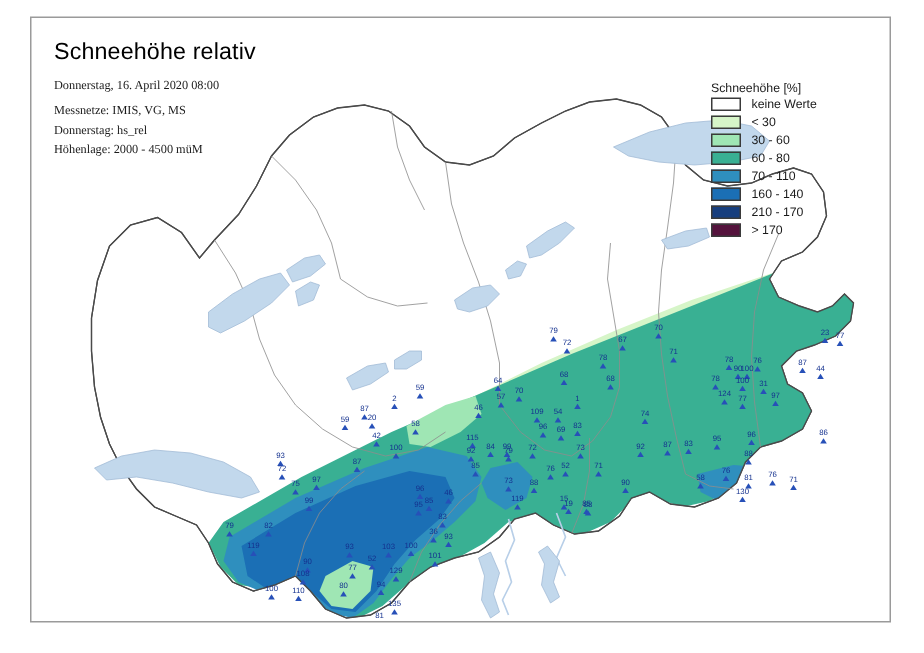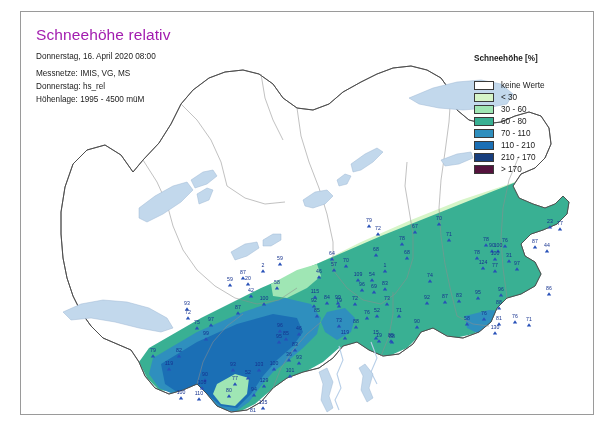--- a/index.html
+++ b/index.html
@@ -1,27 +1,27 @@
 <!DOCTYPE html>
 <html><head>
 <meta charset="utf-8">
 <style>
   html,body{margin:0;padding:0;background:#ffffff;}
   body{width:616px;height:435px;overflow:hidden;font-family:"Liberation Sans",sans-serif;}
   #frame{position:absolute;left:20px;top:11px;width:574px;height:404px;border:1px solid #9a9a9a;background:#fff;box-sizing:border-box;}
   #titleblock{position:absolute;left:36px;top:26px;}
-  #map-title{font-size:15.5px;color:#a21caf;letter-spacing:.1px;white-space:nowrap;}
-  .meta{font-size:8.2px;color:#1a1a1a;white-space:nowrap;line-height:1.0;}
+  #map-title{font-size:15.5px;color:#000000;letter-spacing:.1px;white-space:nowrap;}
+  .meta{font-size:8.2px;color:#1a1a1a;white-space:nowrap;line-height:1.0;font-family:Liberation Serif, serif;}
   #meta-date{position:absolute;left:36px;top:53px;}
   #meta-net{position:absolute;left:36px;top:70px;text-align:center;}
   #meta-param{position:absolute;left:36px;top:83px;}
   #meta-alt{position:absolute;left:36px;top:96px;}
 
   #legend{position:absolute;left:474px;top:54px;}
-  #legend-title{font-size:8.2px;color:#1a1a1a;margin-bottom:16px;white-space:nowrap;font-weight:bold;}
+  #legend-title{font-size:8.2px;color:#1a1a1a;margin-bottom:0;white-space:nowrap;}
   .legend-row{display:flex;align-items:flex-end;height:11px;margin-bottom:1px;}
   .legend-swatch{width:20px;height:9px;border:1px solid #3a3a3a;box-sizing:border-box;margin-right:7px;flex:0 0 auto;}
   .legend-label{font-size:8.2px;color:#1a1a1a;white-space:nowrap;}
 
   #mapwrap{position:absolute;left:21px;top:12px;width:572px;height:402px;}
   #mapsvg{display:block;width:572px;height:402px;}
   .dlabel{font-family:"Liberation Sans",sans-serif;font-size:5.2px;fill:#15328f;}
 </style>
 </head>
 <body>
@@ -370,21 +370,21 @@
       </g>
   </svg>
 </div>
 
 <div id="titleblock">
   <div id="map-title">Schneehöhe relativ</div>
 </div>
 <div class="meta" id="meta-date">Donnerstag, 16. April 2020 08:00</div>
 <div class="meta" id="meta-net">Messnetze: IMIS, VG, MS</div>
 <div class="meta" id="meta-param">Donnerstag: hs_rel</div>
-<div class="meta" id="meta-alt">Höhenlage: 1995 - 4500 müM</div>
+<div class="meta" id="meta-alt">Höhenlage: 2000 - 4500 müM</div>
 
 <div id="legend">
   <div id="legend-title">Schneehöhe [%]</div>
   <div id="legend-rows">
       <div class="legend-row">
         <div class="legend-swatch" style="background: rgb(255, 255, 255);"></div>
         <div class="legend-label">keine Werte</div>
       </div>
       <div class="legend-row">
         <div class="legend-swatch" style="background: rgb(214, 245, 200);"></div>
@@ -397,21 +397,21 @@
       <div class="legend-row">
         <div class="legend-swatch" style="background: rgb(57, 176, 147);"></div>
         <div class="legend-label">60 - 80</div>
       </div>
       <div class="legend-row">
         <div class="legend-swatch" style="background: rgb(47, 143, 190);"></div>
         <div class="legend-label">70 - 110</div>
       </div>
       <div class="legend-row">
         <div class="legend-swatch" style="background: rgb(27, 111, 181);"></div>
-        <div class="legend-label">110 - 210</div>
+        <div class="legend-label">160 - 140</div>
       </div>
       <div class="legend-row">
         <div class="legend-swatch" style="background: rgb(23, 62, 126);"></div>
         <div class="legend-label">210 - 170</div>
       </div>
       <div class="legend-row">
         <div class="legend-swatch" style="background: rgb(84, 18, 60);"></div>
         <div class="legend-label">&gt; 170</div>
       </div>
     </div>

